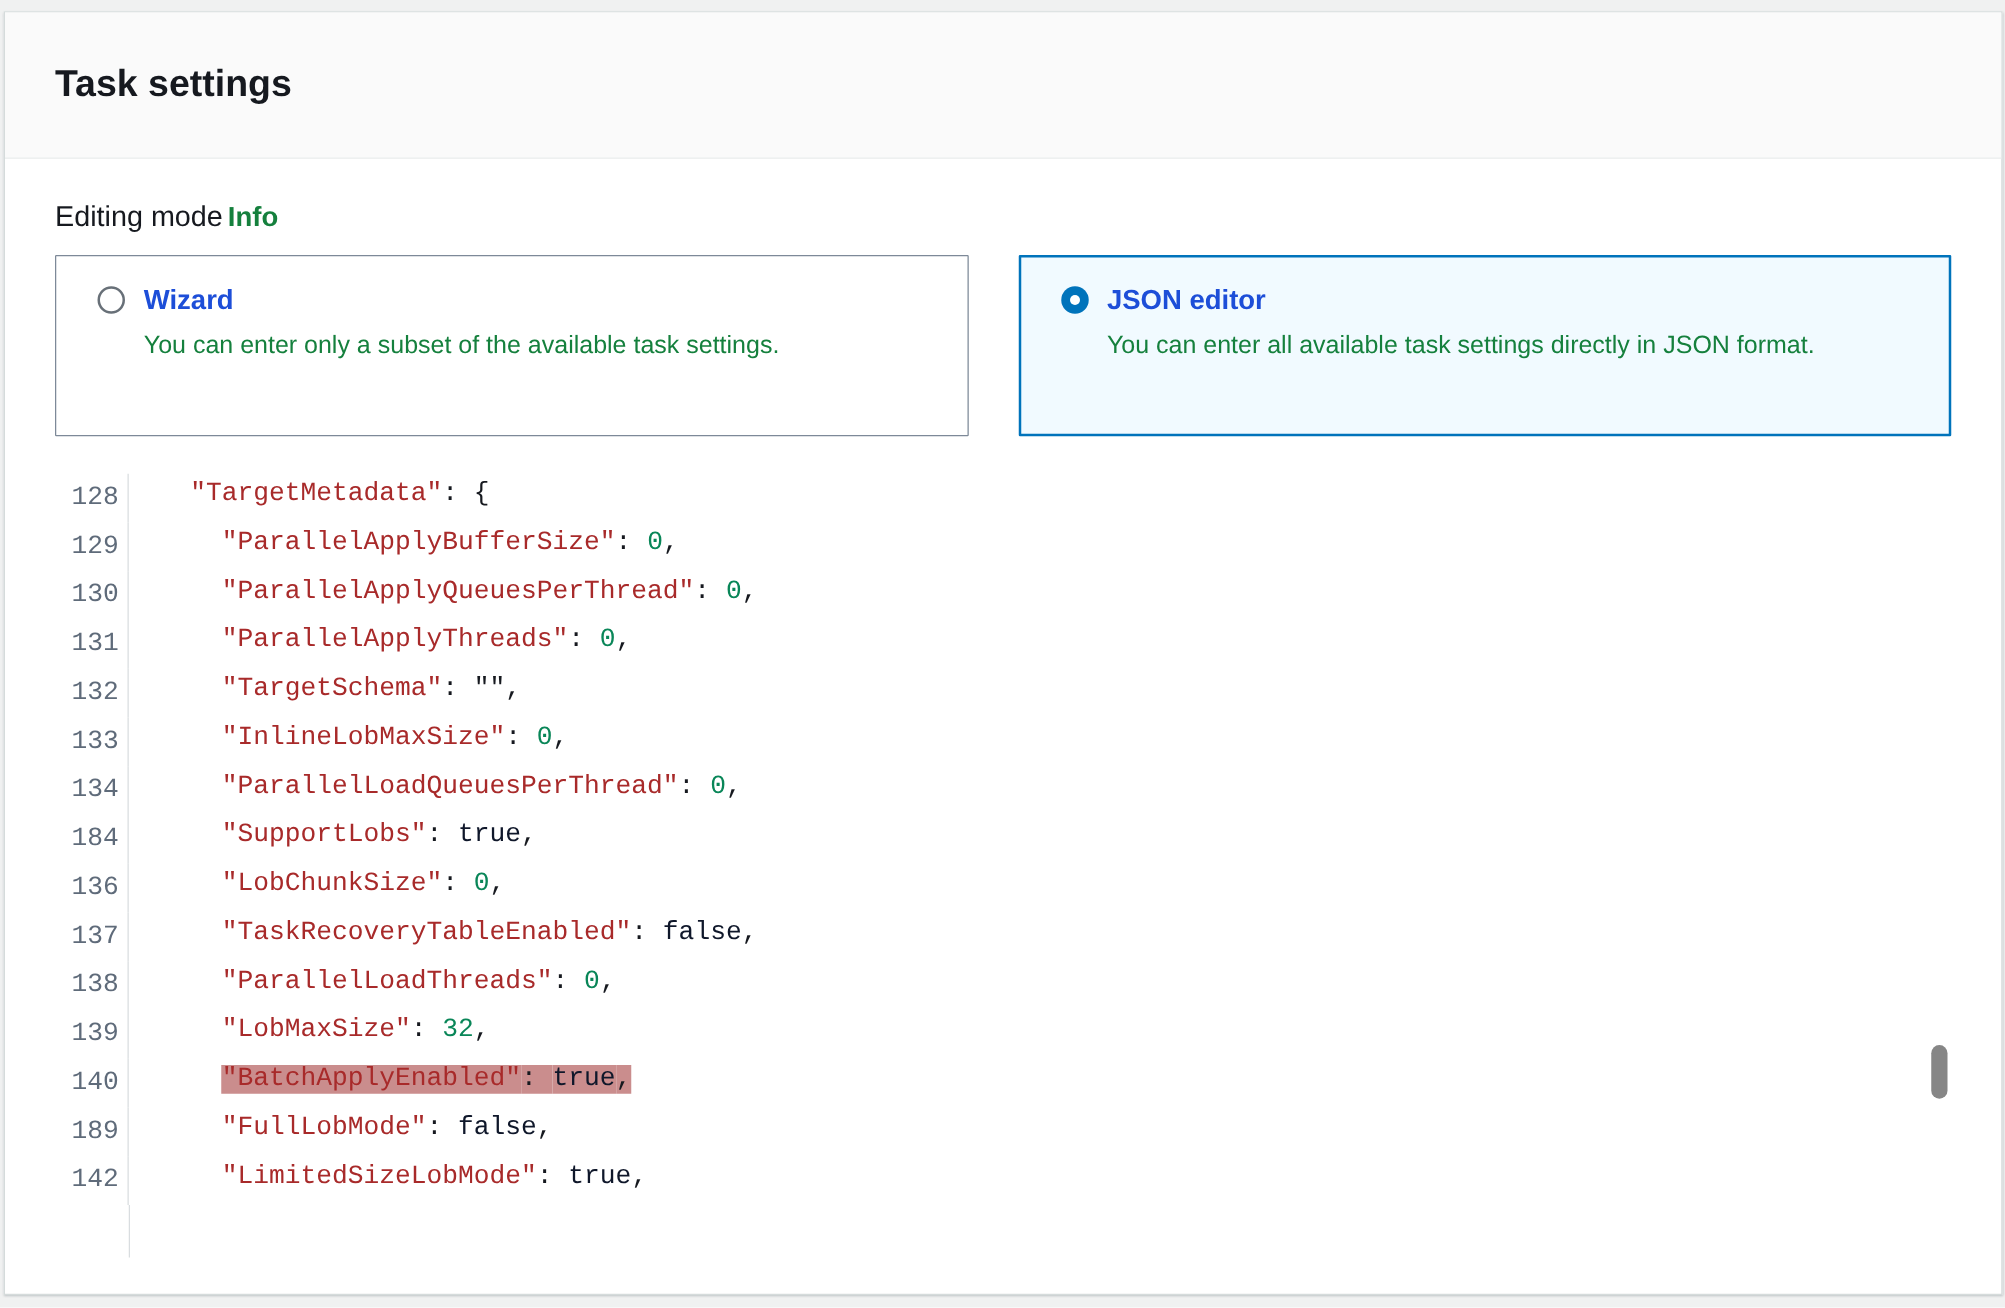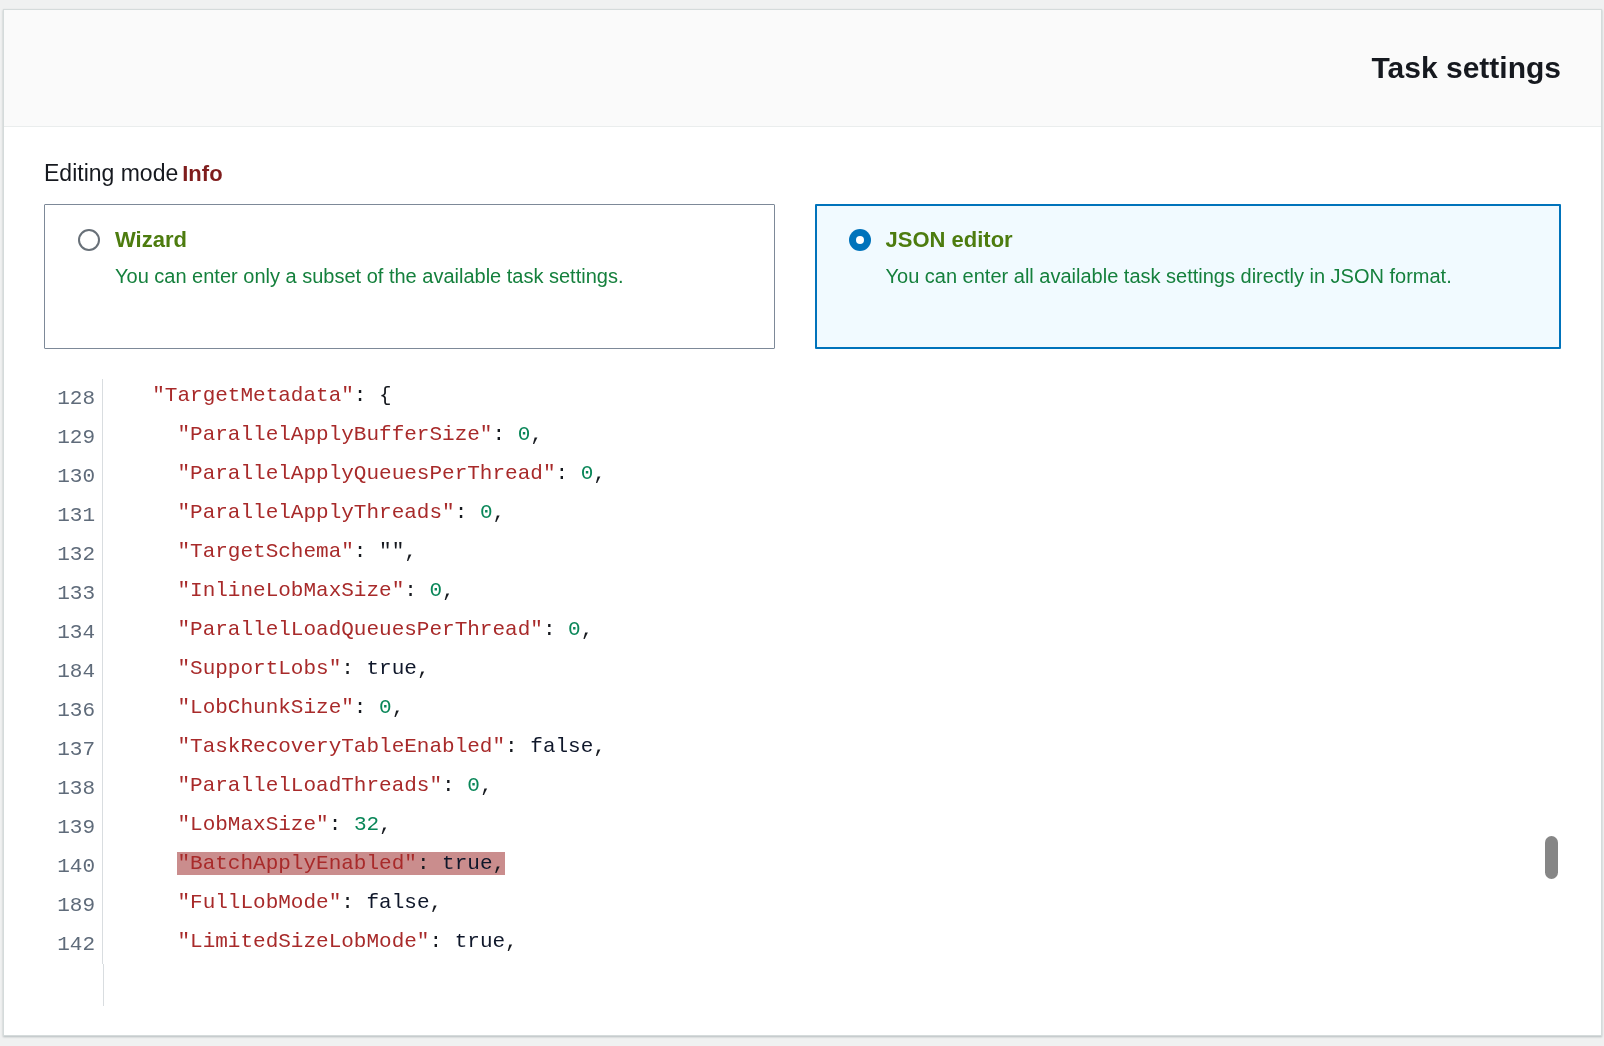--- a/index.html
+++ b/index.html
@@ -23,35 +23,34 @@
     background: #fafafa;
     border-bottom: 1px solid #eaeded;
     padding: 40px 40px;
   }
   .panel-title {
     margin: 0;
     font-size: 30px;
     line-height: 36px;
     font-weight: 700;
     color: #16191f;
-    text-align: right;
   }
   .panel-body { padding: 0 40px; }
 
   .em-row {
     margin-top: 33px;
     display: flex;
     align-items: baseline;
     gap: 4px;
   }
   .em-label { font-size: 23px; color: #16191f; }
   .info-link {
     font-size: 22px;
     font-weight: 700;
-    color: #7f1d1d;
+    color: #15803d;
     text-decoration: none;
     cursor: pointer;
   }
 
   .tiles { display: flex; gap: 40px; margin-top: 17px; }
   .tile {
     flex: 1;
     height: 145px;
     background: #ffffff;
     border: 1px solid #7d8998;
@@ -75,21 +74,21 @@
   }
   .radio.checked { border: none; background: #0073bb; }
   .radio.checked::after {
     content: "";
     position: absolute;
     left: 7px; top: 7px;
     width: 8px; height: 8px;
     border-radius: 50%;
     background: #ffffff;
   }
-  .tile-label { font-size: 22px; font-weight: 700; color: #4d7c0f; }
+  .tile-label { font-size: 22px; font-weight: 700; color: #1d4ed8; }
   .tile-desc {
     margin: 8px 0 0 37px;
     font-size: 20px;
     line-height: 31px;
     color: #15803d;
     max-width: 612px;
   }
 
   .editor {
     margin-top: 30px;

